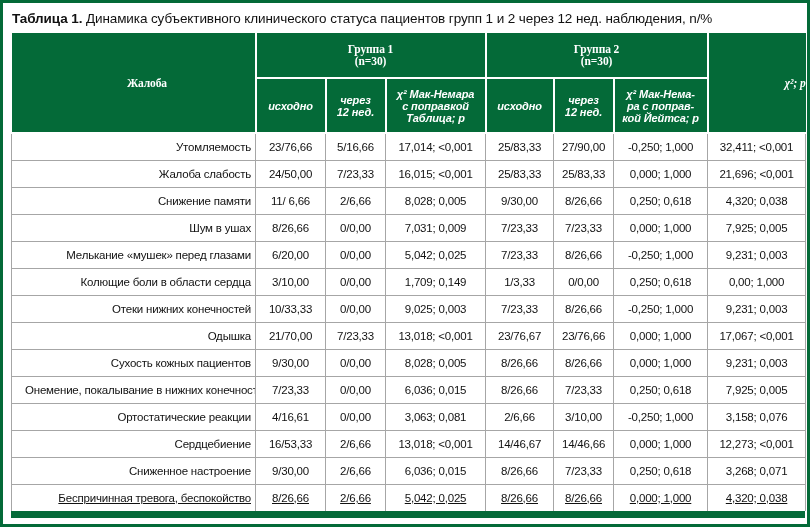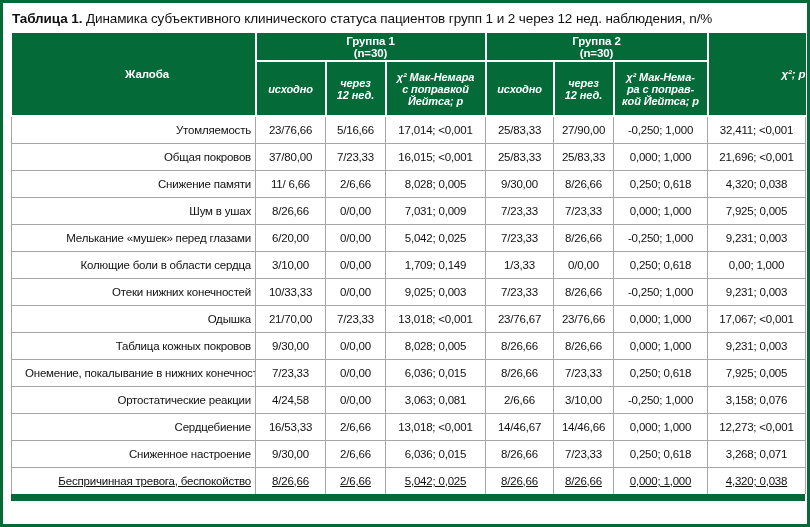--- a/index.html
+++ b/index.html
@@ -34,21 +34,21 @@
   thead th {
     background: #046a38;
     color: #ffffff;
     font-weight: bold;
     text-align: center;
     vertical-align: middle;
     white-space: pre-line;
     border: 2px solid #ffffff;
     letter-spacing: -0.1px;
   }
-  thead tr.group-row th { font-size: 11.5px; height: 28px; }
+  thead tr.group-row th { font-size: 11.5px; height: 45px; font-family: Liberation Serif, serif; }
   thead tr.sub-row th   { font-size: 11px;  height: 55px; font-style: italic; }
   thead th.complaint-h  { font-size: 12px; font-style: normal; padding-left: 28px; }
   thead th.chi-h        { font-style: italic; font-size: 12px; text-align: right; }
   thead tr:first-child th { border-top: 0; }
   thead th:first-child  { border-left: 0; }
   thead th:last-child   { border-right: 0; }
 
   
   tbody td {
     height: 27px;
@@ -99,43 +99,43 @@
         <th colspan="3">Группа 2
 (n=30)</th>
         <th rowspan="2" class="chi-h">χ²; p</th>
       </tr>
       <tr class="sub-row">
         <th>исходно</th>
         <th>через
 12 нед.</th>
         <th>χ² Мак-Немара
 с поправкой
-Йейтса; p</th>
+Таблица; p</th>
         <th>исходно</th>
         <th>через
 12 нед.</th>
         <th>χ² Мак-Нема-
 ра с поправ-
 кой Йейтса; p</th>
       </tr>
     </thead>
     <tbody>
         <tr>
           <td class="left">Утомляемость</td>
           <td class="center">23/76,66</td>
           <td class="center">5/16,66</td>
           <td class="center">17,014; &lt;0,001</td>
           <td class="center">25/83,33</td>
           <td class="center">27/90,00</td>
           <td class="center">-0,250; 1,000</td>
           <td class="center">32,411; &lt;0,001</td>
         </tr>
         <tr>
-          <td class="left">Общая покровов</td>
-          <td class="center">37/80,00</td>
+          <td class="left">Жалоба слабость</td>
+          <td class="center">24/50,00</td>
           <td class="center">7/23,33</td>
           <td class="center">16,015; &lt;0,001</td>
           <td class="center">25/83,33</td>
           <td class="center">25/83,33</td>
           <td class="center">0,000; 1,000</td>
           <td class="center">21,696; &lt;0,001</td>
         </tr>
         <tr>
           <td class="left">Снижение памяти</td>
           <td class="center">11/ 6,66</td>
@@ -190,42 +190,42 @@
           <td class="left">Одышка</td>
           <td class="center">21/70,00</td>
           <td class="center">7/23,33</td>
           <td class="center">13,018; &lt;0,001</td>
           <td class="center">23/76,67</td>
           <td class="center">23/76,66</td>
           <td class="center">0,000; 1,000</td>
           <td class="center">17,067; &lt;0,001</td>
         </tr>
         <tr>
-          <td class="left">Таблица кожных покровов</td>
+          <td class="left">Сухость кожных пациентов</td>
           <td class="center">9/30,00</td>
           <td class="center">0/0,00</td>
           <td class="center">8,028; 0,005</td>
           <td class="center">8/26,66</td>
           <td class="center">8/26,66</td>
           <td class="center">0,000; 1,000</td>
           <td class="center">9,231; 0,003</td>
         </tr>
         <tr>
           <td class="left">Онемение, покалывание в нижних конечностях</td>
           <td class="center">7/23,33</td>
           <td class="center">0/0,00</td>
           <td class="center">6,036; 0,015</td>
           <td class="center">8/26,66</td>
           <td class="center">7/23,33</td>
           <td class="center">0,250; 0,618</td>
           <td class="center">7,925; 0,005</td>
         </tr>
         <tr>
           <td class="left">Ортостатические реакции</td>
-          <td class="center">4/24,58</td>
+          <td class="center">4/16,61</td>
           <td class="center">0/0,00</td>
           <td class="center">3,063; 0,081</td>
           <td class="center">2/6,66</td>
           <td class="center">3/10,00</td>
           <td class="center">-0,250; 1,000</td>
           <td class="center">3,158; 0,076</td>
         </tr>
         <tr>
           <td class="left">Сердцебиение</td>
           <td class="center">16/53,33</td>

